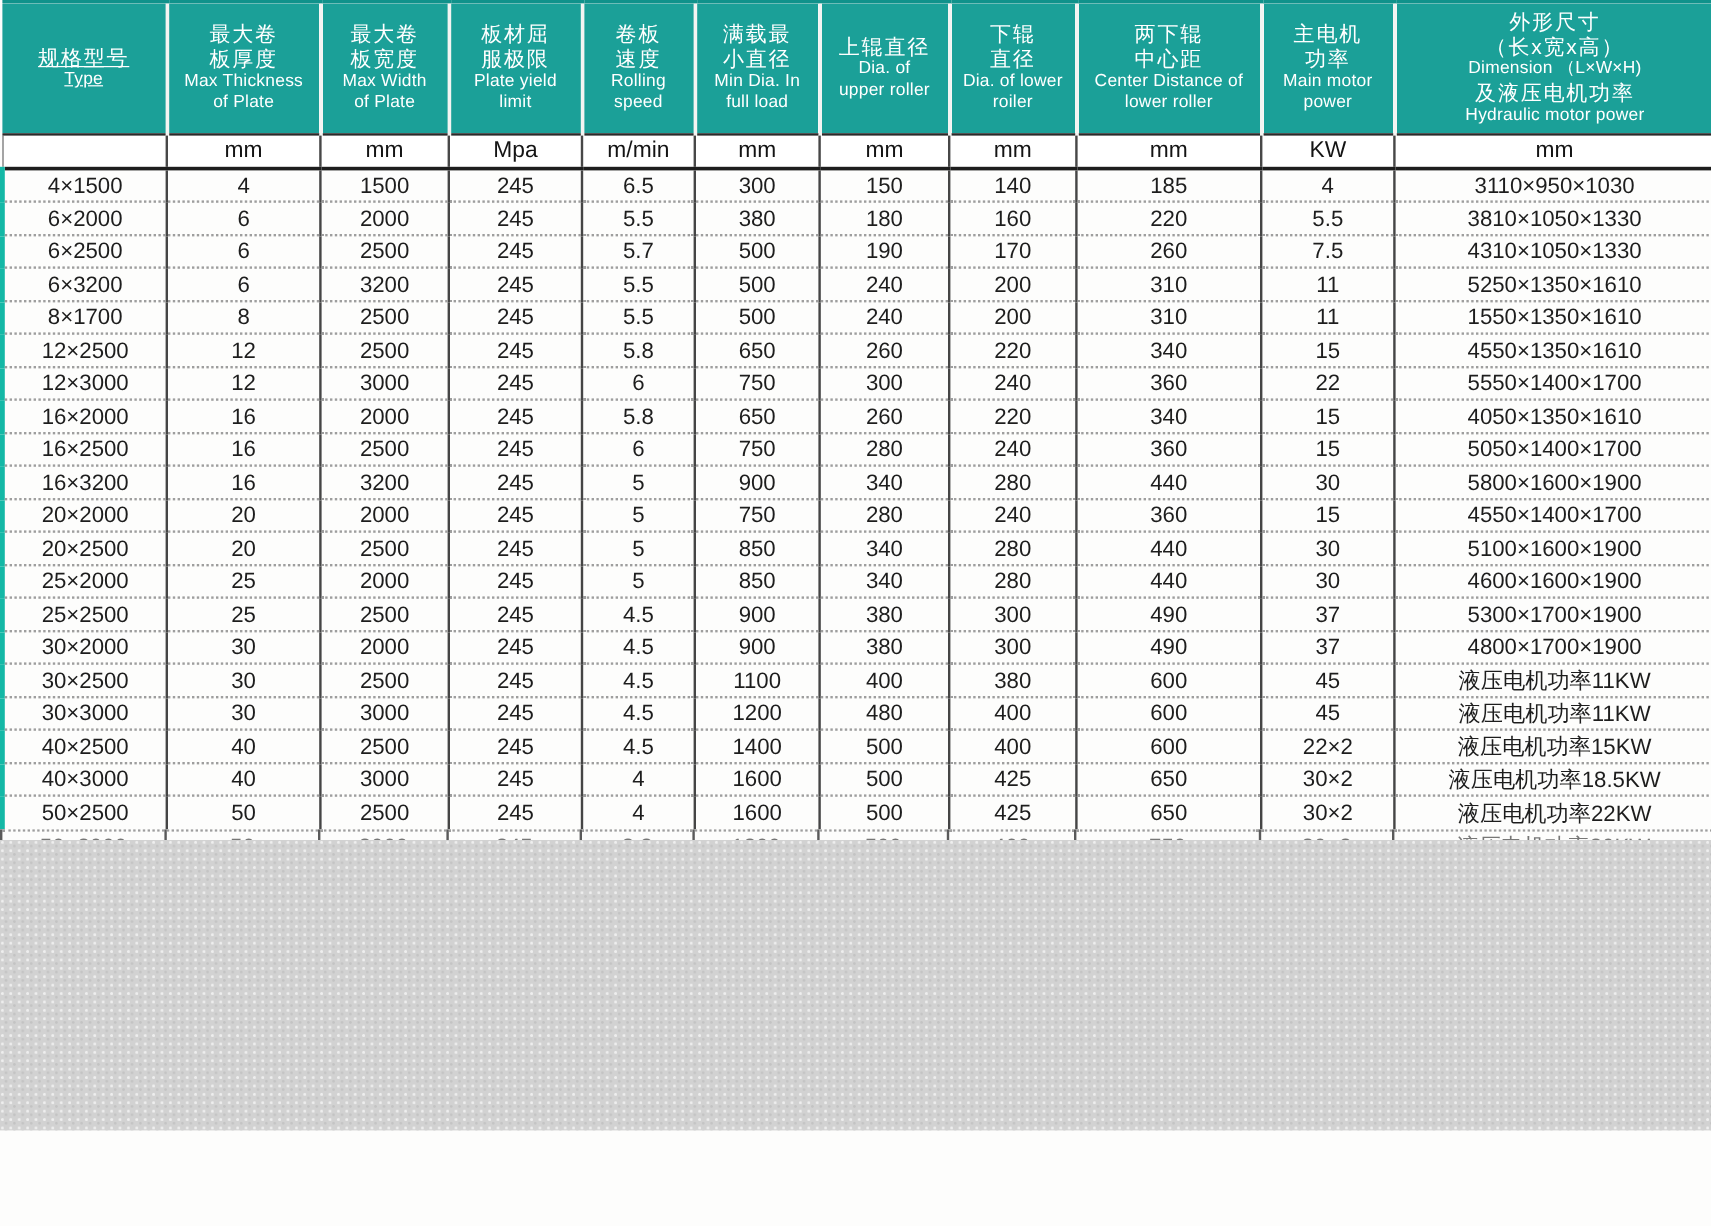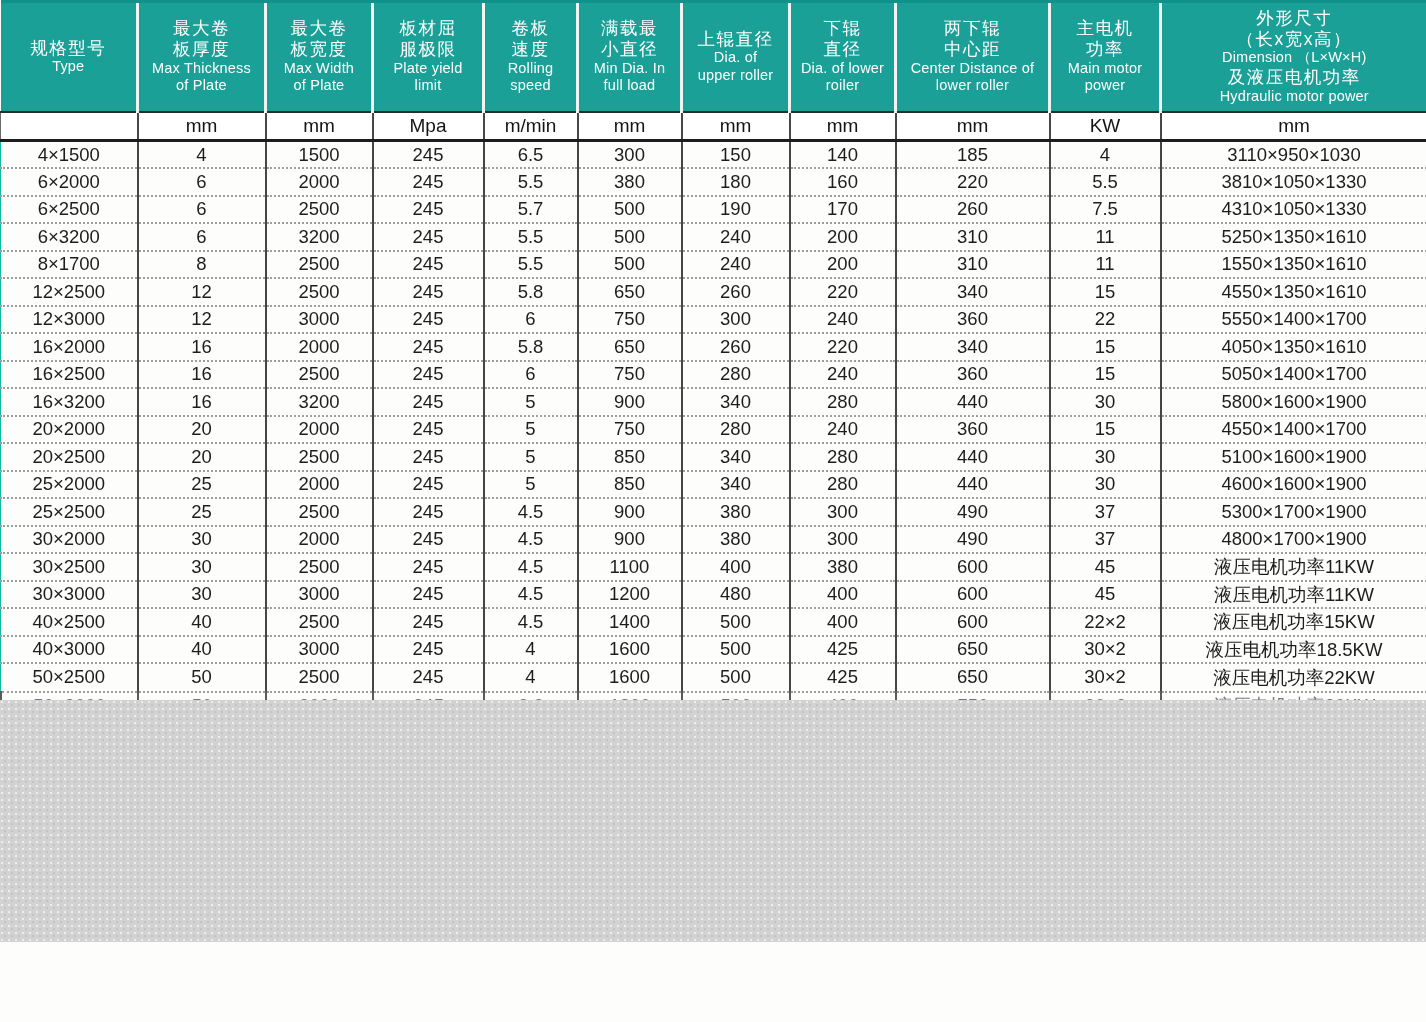--- a/index.html
+++ b/index.html
@@ -19,21 +19,21 @@
   
   .hdr th {
     background:#1ba098;
     color:#ffffff;
     height:110px;
     border-top:3px solid #10928b;
     border-bottom:2px solid #2a2a2a;
     border-left:3px solid #f4f4f2;
     font-weight:normal;
   }
-  .hdr th:first-child { border-left:none; }
+  .hdr th:first-child { border-left:none;text-decoration:underline; }
   .line { display:block; }
   .line.zh { font-size:17.5px; line-height:1.18; letter-spacing:1.5px; }
   .line.en { font-size:14.5px; line-height:1.22; letter-spacing:0.2px; }
 
   
   .units td {
     height:29px; background:#ffffff;
     font-size:19px; color:#141414;
     border-bottom:3px solid #1d1d1d;
     border-left:2px solid #474747;
@@ -41,21 +41,21 @@
   .units td:first-child { border-left:1px solid #6a6a6a; }
 
   
   .body td {
     height:27.5px; background:transparent;
     font-size:18.5px; color:#1d1d1d;
     border-left:2px solid #454545;
     border-top:2px dotted #9e9e9e;
   }
   .body tr:first-child td { border-top:none; }
-  .body td:first-child { border-left:1px solid #14b8a6;text-align:center; }
+  .body td:first-child { border-left:4px solid #14b8a6;text-align:center; }
 
   
   .partial-clip { height:9px; overflow:hidden; position:relative; }
   .partial-clip td {
     height:27.5px; font-size:18.5px; color:#4a4a4a;
     border-left:2px solid #5a5a5a; border-top:2px dotted #9e9e9e;
     opacity:0.75;
   }
 
   

